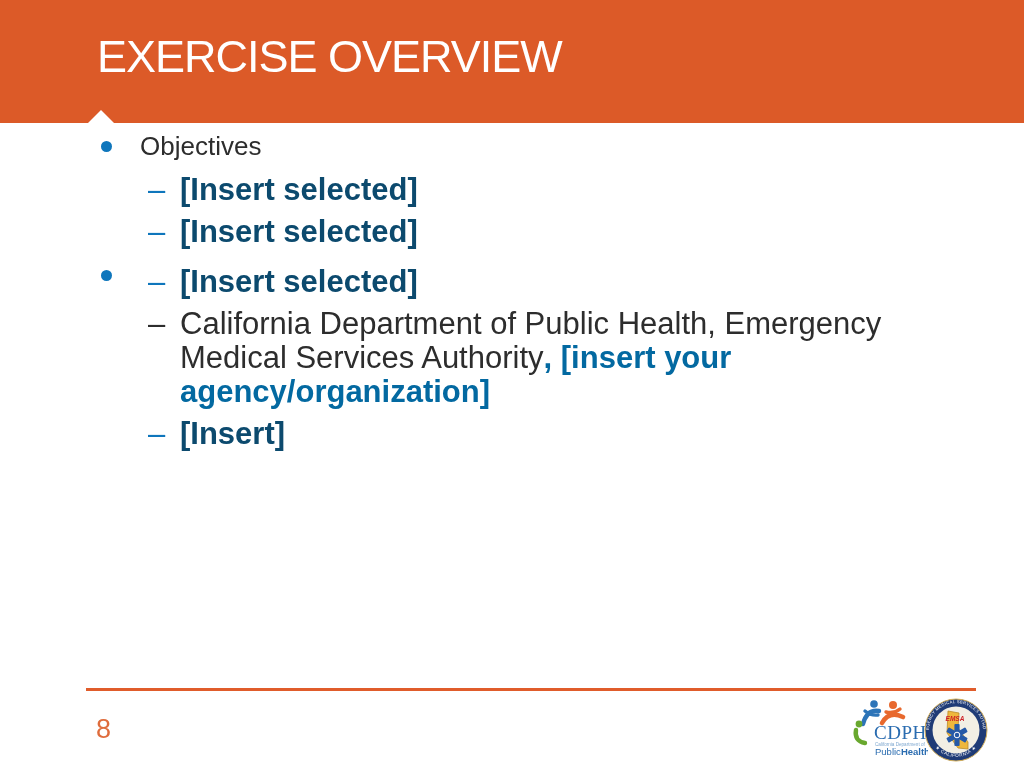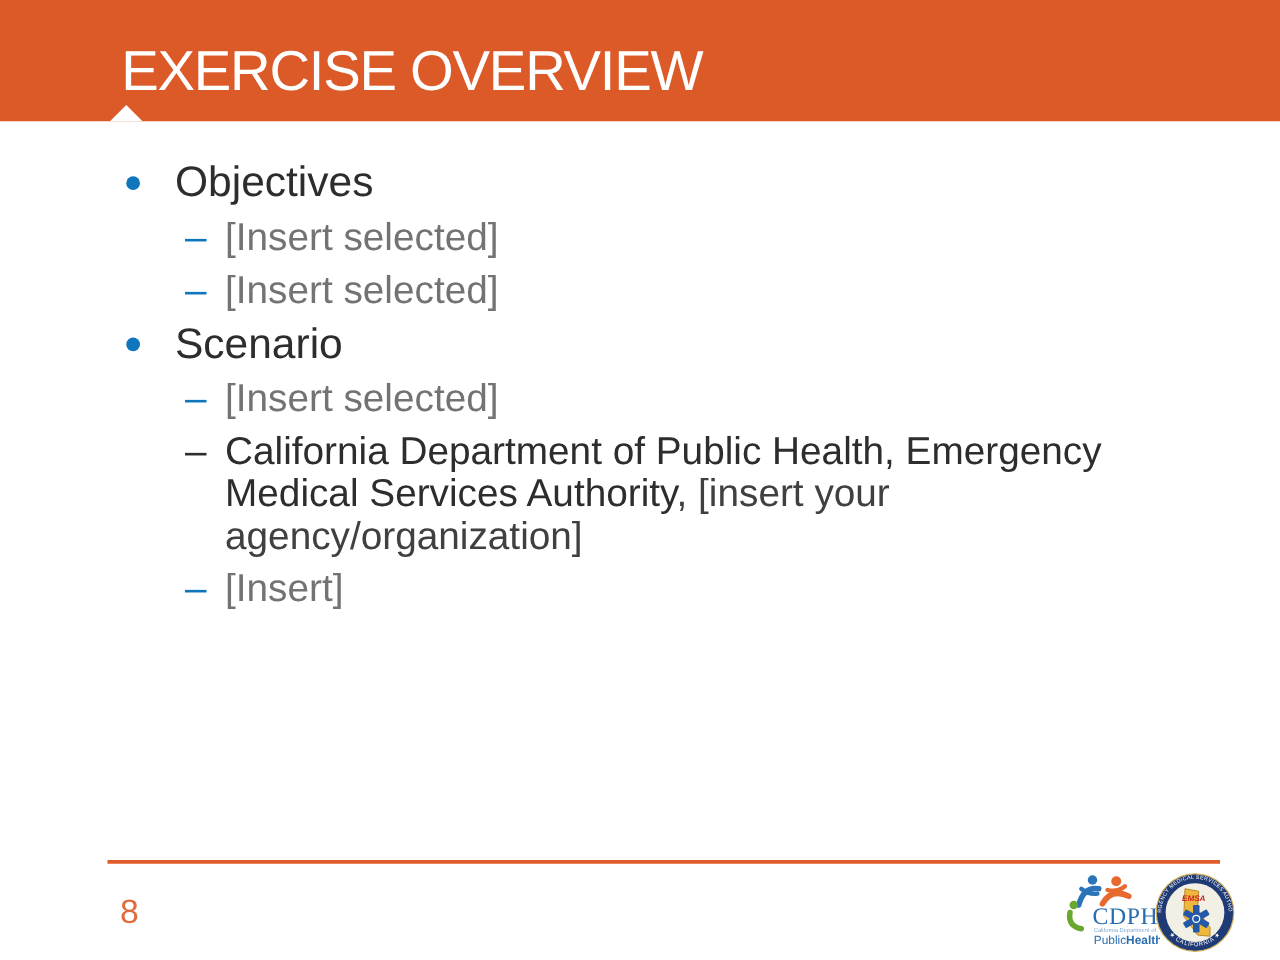--- a/index.html
+++ b/index.html
@@ -1,47 +1,47 @@
 <!DOCTYPE html>
 <html><head>
 <meta charset="utf-8">
 <style>
   html,body{margin:0;padding:0;background:#888;}
   .slide{
     position:relative;width:1024px;height:768px;background:#ffffff;
     font-family:"Liberation Sans",sans-serif;overflow:hidden;margin:0 auto;
   }
   
-  .header{position:absolute;left:0;top:0;width:1024px;height:97px;background:#DC5A28;}
+  .header{position:absolute;left:0;top:0;width:1024px;height:123px;background:#DC5A28;}
   .header-notch{
     position:absolute;left:88px;bottom:0;width:0;height:0;
     border-left:13px solid transparent;border-right:13px solid transparent;
     border-bottom:13px solid #ffffff;
   }
   .title{
     position:absolute;left:97px;top:33px;font-size:45px;line-height:48px;
     color:#ffffff;font-weight:400;letter-spacing:-1px;white-space:nowrap;
   }
   
   .content{position:absolute;left:96px;top:128px;width:820px;}
   .item{display:flex;margin-bottom:8px;}
   .item .marker{width:44px;flex-shrink:0;position:relative;}
   .item .marker::before{
     content:"";position:absolute;left:5px;top:13px;width:11px;height:11px;
     border-radius:50%;background:#0E76BC;
   }
-  .item .text{font-size:34px;line-height:37px;color:#2D2D2D;}
+  .item .text{font-size:26px;line-height:37px;color:#2D2D2D;}
   .sub{display:flex;padding-left:52px;margin-bottom:8px;font-size:31px;line-height:34px;}
   .sub .dash{width:32px;flex-shrink:0;font-weight:400;}
   .sub.blue .dash{color:#0E76BC;}
-  .sub.blue .text{color:#737373;font-weight:400;}
+  .sub.blue .text{color:#0c4a6e;font-weight:700;}
   .sub.mixed{color:#2D2D2D;}
   .sub.mixed .dash{color:#2D2D2D;}
   .sub.mixed .text{max-width:715px;}
-  .blue-bold{color:#404040;font-weight:400;}
+  .blue-bold{color:#0369a1;font-weight:700;}
   
   .footer-line{position:absolute;left:86px;top:688px;width:890px;height:3px;background:#E05C2B;}
   .page-number{position:absolute;left:96px;top:714px;font-size:27px;line-height:30px;color:#DF6C3C;}
   .logo-cdph{position:absolute;left:852px;top:698px;width:76px;height:70px;}
   .logo-emsa{position:absolute;left:924px;top:696px;width:64px;height:70px;}
 </style>
 </head>
 <body>
 
 <div class="slide">
@@ -62,21 +62,20 @@
       <span class="text">[Insert selected]</span>
     </div>
 
     <div class="sub blue">
       <span class="dash">–</span>
       <span class="text">[Insert selected]</span>
     </div>
 
     <div class="item">
       <span class="marker"></span>
-      <span class="text">Scenario</span>
     </div>
     <div class="sub blue">
       <span class="dash">–</span>
       <span class="text">[Insert selected]</span>
     </div>
 
     <div class="sub mixed">
       <span class="dash">–</span>
       <span class="text"><span>California Department of Public Health, Emergency Medical Services Authority</span><span class="blue-bold">, [insert your agency/organization]</span></span>
     </div>

